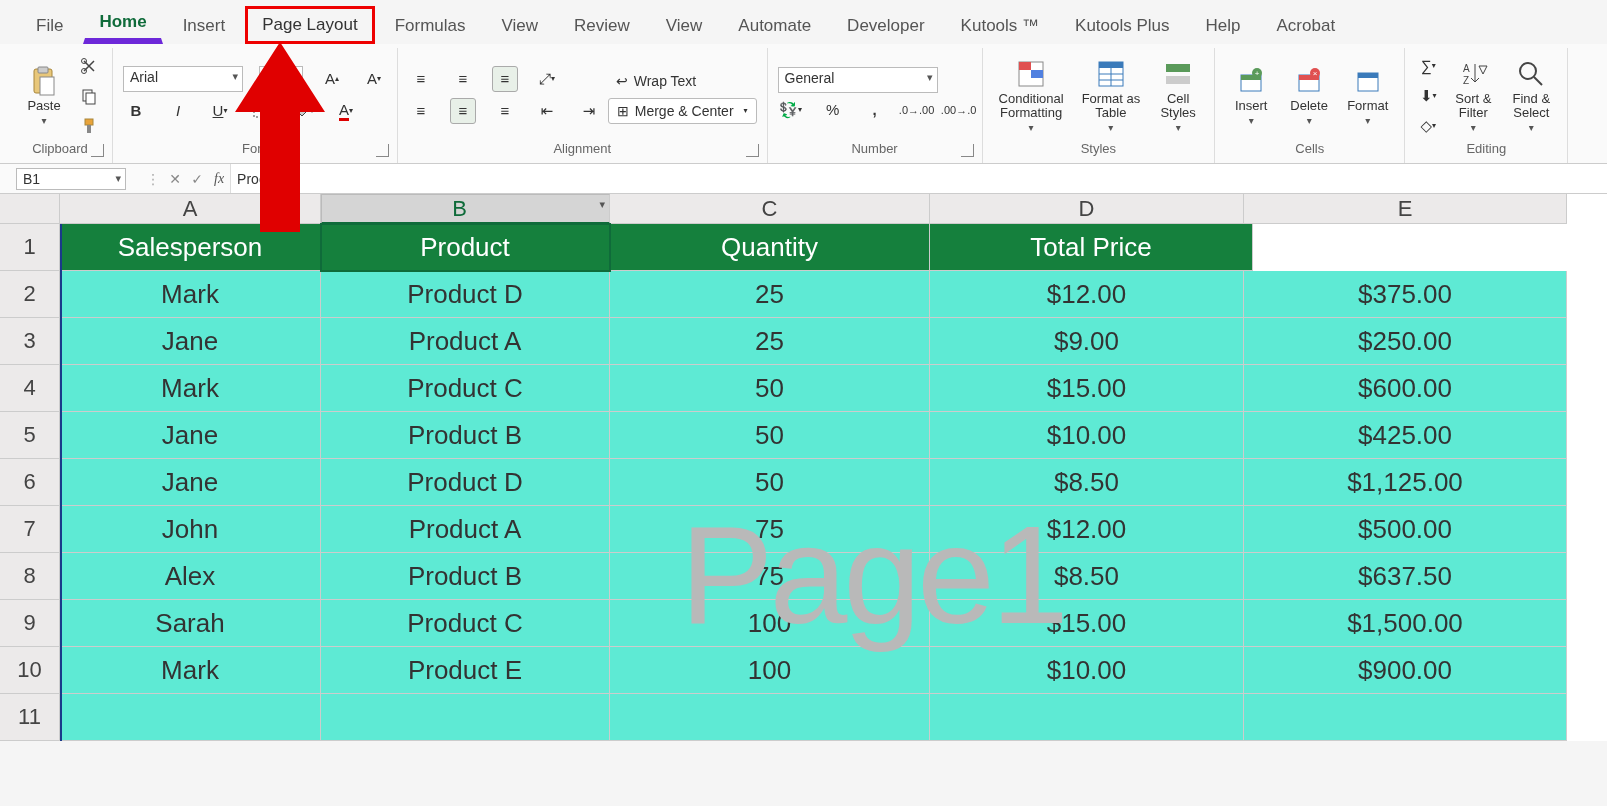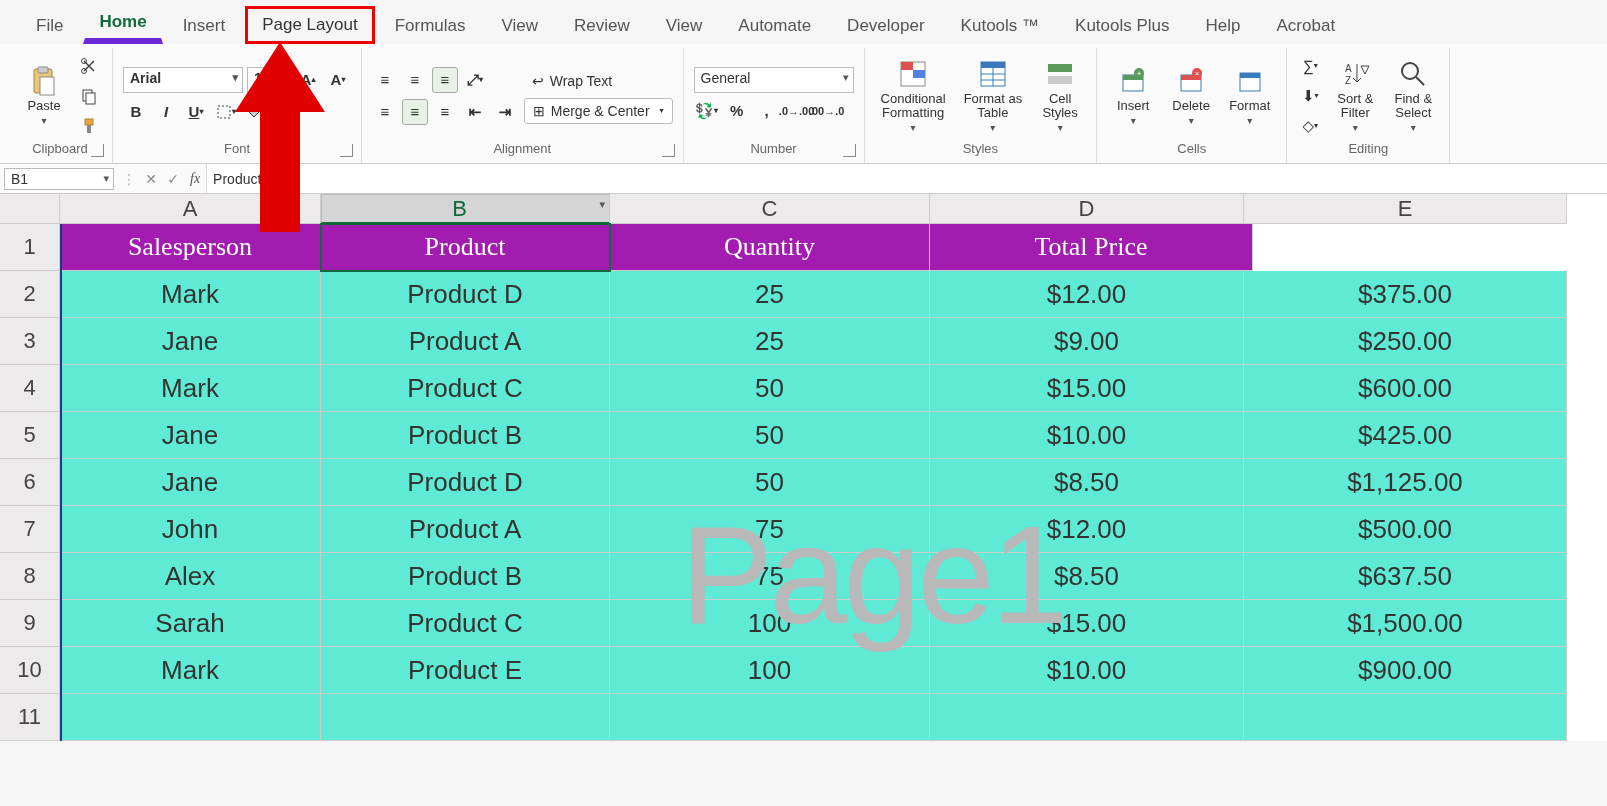--- a/index.html
+++ b/index.html
@@ -18,47 +18,47 @@
 .ribbon-group-label { text-align: center; font-size: 13px; color: #666; padding: 2px 0 3px; position: relative; }
 .ribbon-group-label::after { content: ''; position: absolute; right: -2px; bottom: 2px; width: 12px; height: 12px; border: 1px solid #888; border-top: none; border-left: none; }
 .ribbon-group.no-launcher .ribbon-group-label::after { display: none; }
 
 .big-btn { display: flex; flex-direction: column; align-items: center; justify-content: center; gap: 2px; padding: 4px 6px; cursor: pointer; min-width: 52px; }
 .big-btn svg { width: 32px; height: 32px; }
 .big-btn .lbl { font-size: 13px; text-align: center; line-height: 1.1; }
 .big-btn .caret { font-size: 10px; color: #555; }
 
 .stack { display: flex; flex-direction: column; gap: 4px; }
-.mini-row { display: flex; align-items: center; gap: 4px; height: 28px; font-weight: bold; }
+.mini-row { display: flex; gap: 16px; height: 28px; }
 .mini-btn { width: 26px; height: 26px; display: flex; align-items: center; justify-content: center; cursor: pointer; font-size: 15px; border-radius: 3px; }
 .sel { border: 1px solid #bbb; background: #fff; font-size: 14px; padding: 2px 18px 2px 6px; height: 26px; position: relative; cursor: pointer; }
 .sel::after { content: '▾'; position: absolute; right: 4px; top: 3px; font-size: 11px; color: #555; }
 
 .merge-btn { display: flex; align-items: center; gap: 6px; border: 1px solid #bbb; background: #fff; padding: 2px 8px; height: 26px; cursor: pointer; border-radius: 3px; font-size: 14px; }
 .merge-btn.plain { border: none; background: transparent; }
 
 
 .formula-bar { display: flex; align-items: center; background: #fafafa; border-bottom: 1px solid #ccc; height: 30px; }
-.name-box { width: 110px; border: 1px solid #bbb; background: #fff; margin: 2px 4px; padding: 2px 20px 2px 6px; font-size: 14px; position: relative; }
+.name-box { width: 110px; border: 1px solid #bbb; background: #fff; margin: 2px 16px; padding: 2px 20px 2px 6px; font-size: 14px; position: relative; }
 .name-box::after { content: '▾'; position: absolute; right: 4px; top: 3px; color: #555; font-size: 11px; }
 .fb-sep { color: #aaa; padding: 0 4px; }
 .fb-icon { width: 22px; text-align: center; color: #888; cursor: pointer; }
 .fb-fx { font-style: italic; font-family: serif; color: #555; padding: 0 6px; }
 .fb-input { flex: 1; padding: 2px 6px; background: #fff; border-left: 1px solid #ddd; height: 100%; display: flex; align-items: center; font-size: 14px; }
 
 
 .grid-wrap { position: relative; background: #fff; }
 .col-headers { display: flex; }
 .corner { width: 60px; height: 30px; background: #eceaea; border-right: 1px solid #ccc; border-bottom: 1px solid #ccc; }
 .col-h { background: #eceaea; border-right: 1px solid #ccc; border-bottom: 1px solid #ccc; text-align: center; font-size: 22px; color: #444; display: flex; align-items: center; justify-content: center; height: 30px; }
 .col-h.sel { background: #d5d5d5; color: #0f6b3a; border-bottom: 2px solid #0f6b3a; }
 .row { display: flex; }
 .row-h { width: 60px; background: #eceaea; border-right: 1px solid #ccc; border-bottom: 1px solid #ccc; text-align: center; font-size: 22px; color: #444; display: flex; align-items: center; justify-content: center; }
 .cell { border-right: 1px solid #ccc; border-bottom: 1px solid #ccc; display: flex; align-items: center; justify-content: center; font-size: 26px; font-family: Arial; background: #5eead4; }
-.cell.hdr { background: #a21caf; color: #fff; font-family: Liberation Serif, serif; }
+.cell.hdr { background: #15803d; color: #fff; }
 .cell.selected { outline: 2px solid #0f6b3a; outline-offset: -1px; z-index: 2; position: relative; }
 
 .col-A { width: 261px; } .col-B { width: 289px; } .col-C { width: 320px; } .col-D { width: 314px; } .col-E { width: 323px; }
 
 .watermark { position: absolute; left: 680px; top: 300px; font-size: 140px; color: #b9b9b9; font-family: Arial; pointer-events: none; z-index: 1; letter-spacing: -4px; }
 
 
 .arrow-annot { position: absolute; left: 230px; top: 42px; z-index: 100; pointer-events: none; }
 
 .page-border { position: absolute; left: 60px; top: 30px; bottom: 0; width: 2px; background: #1a3a8a; pointer-events: none; }

